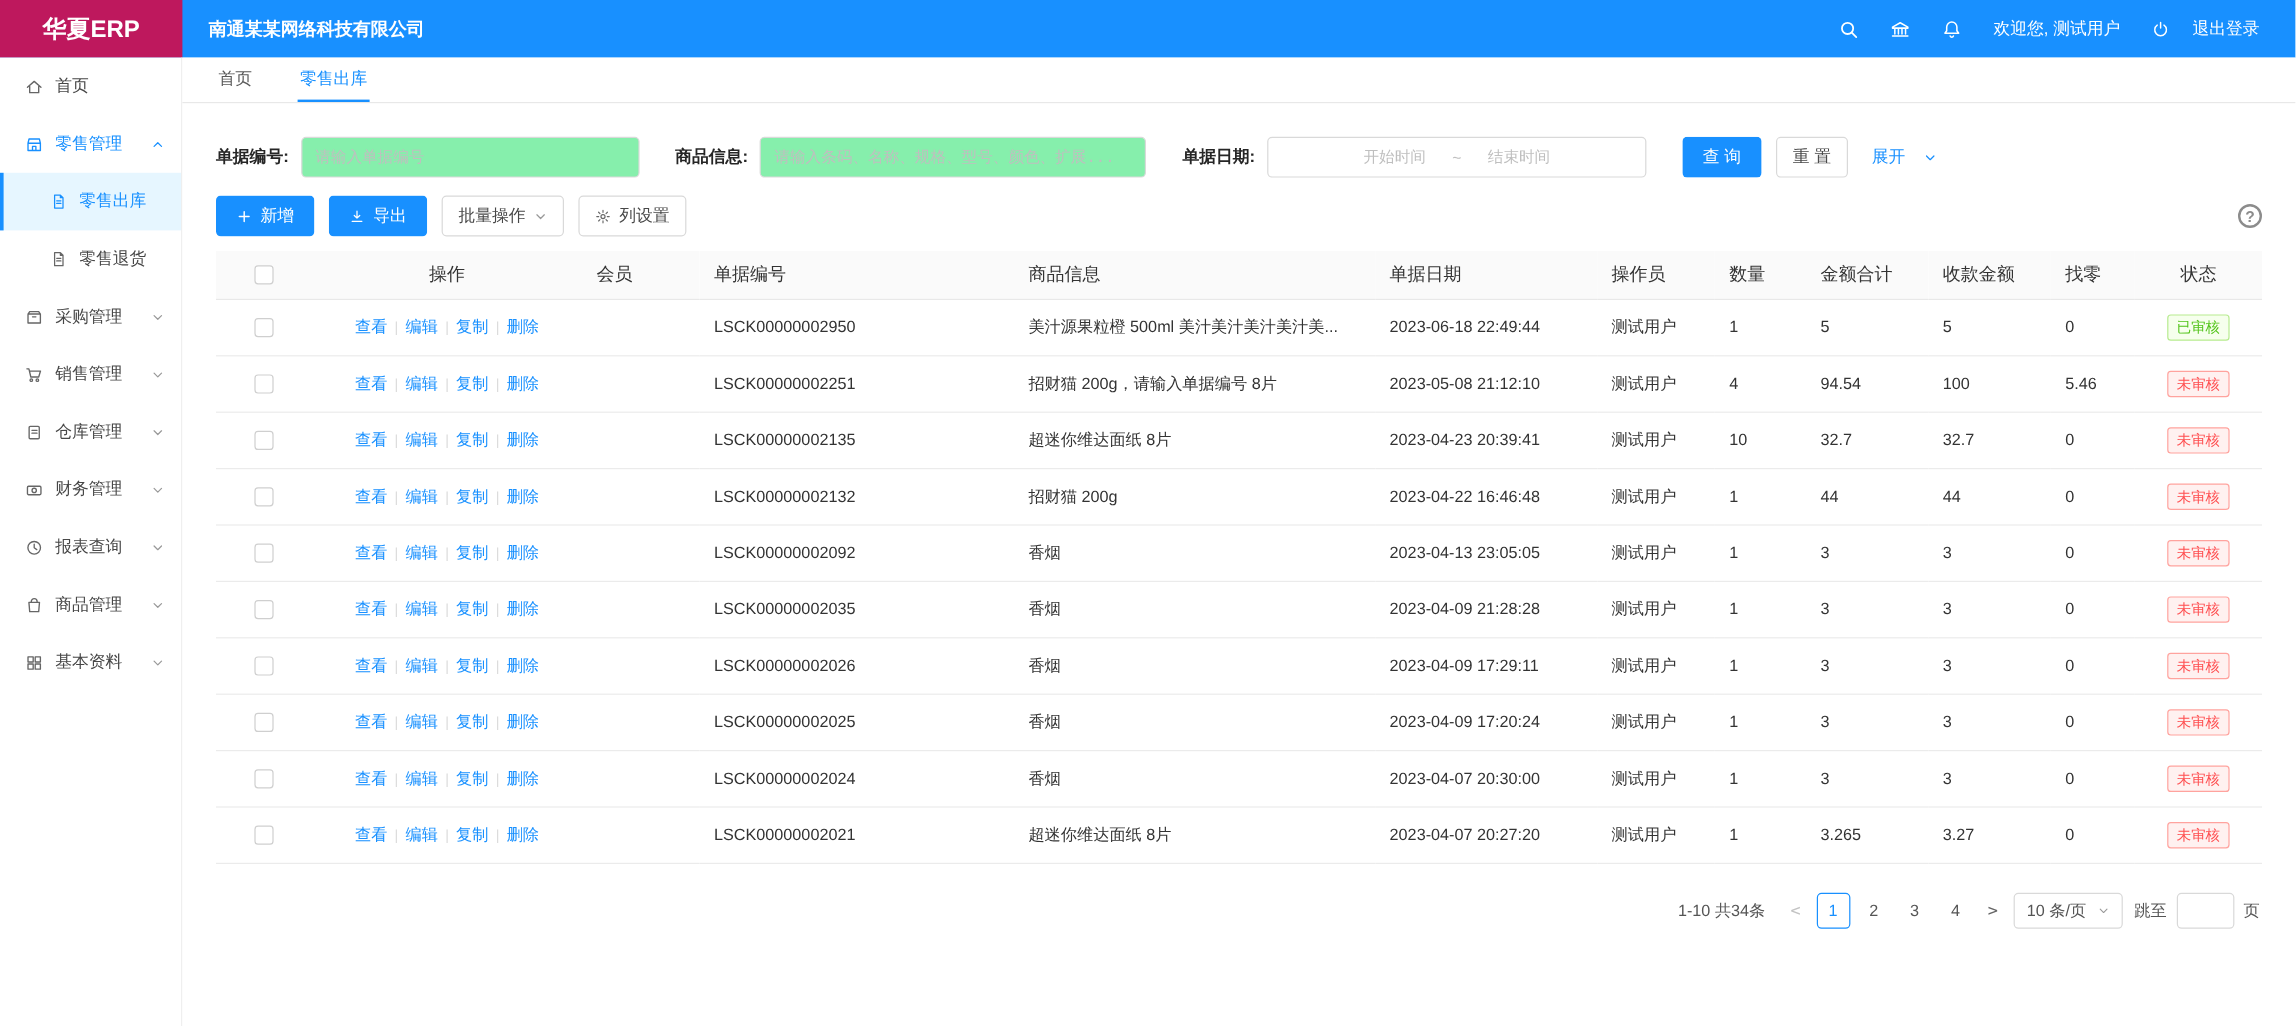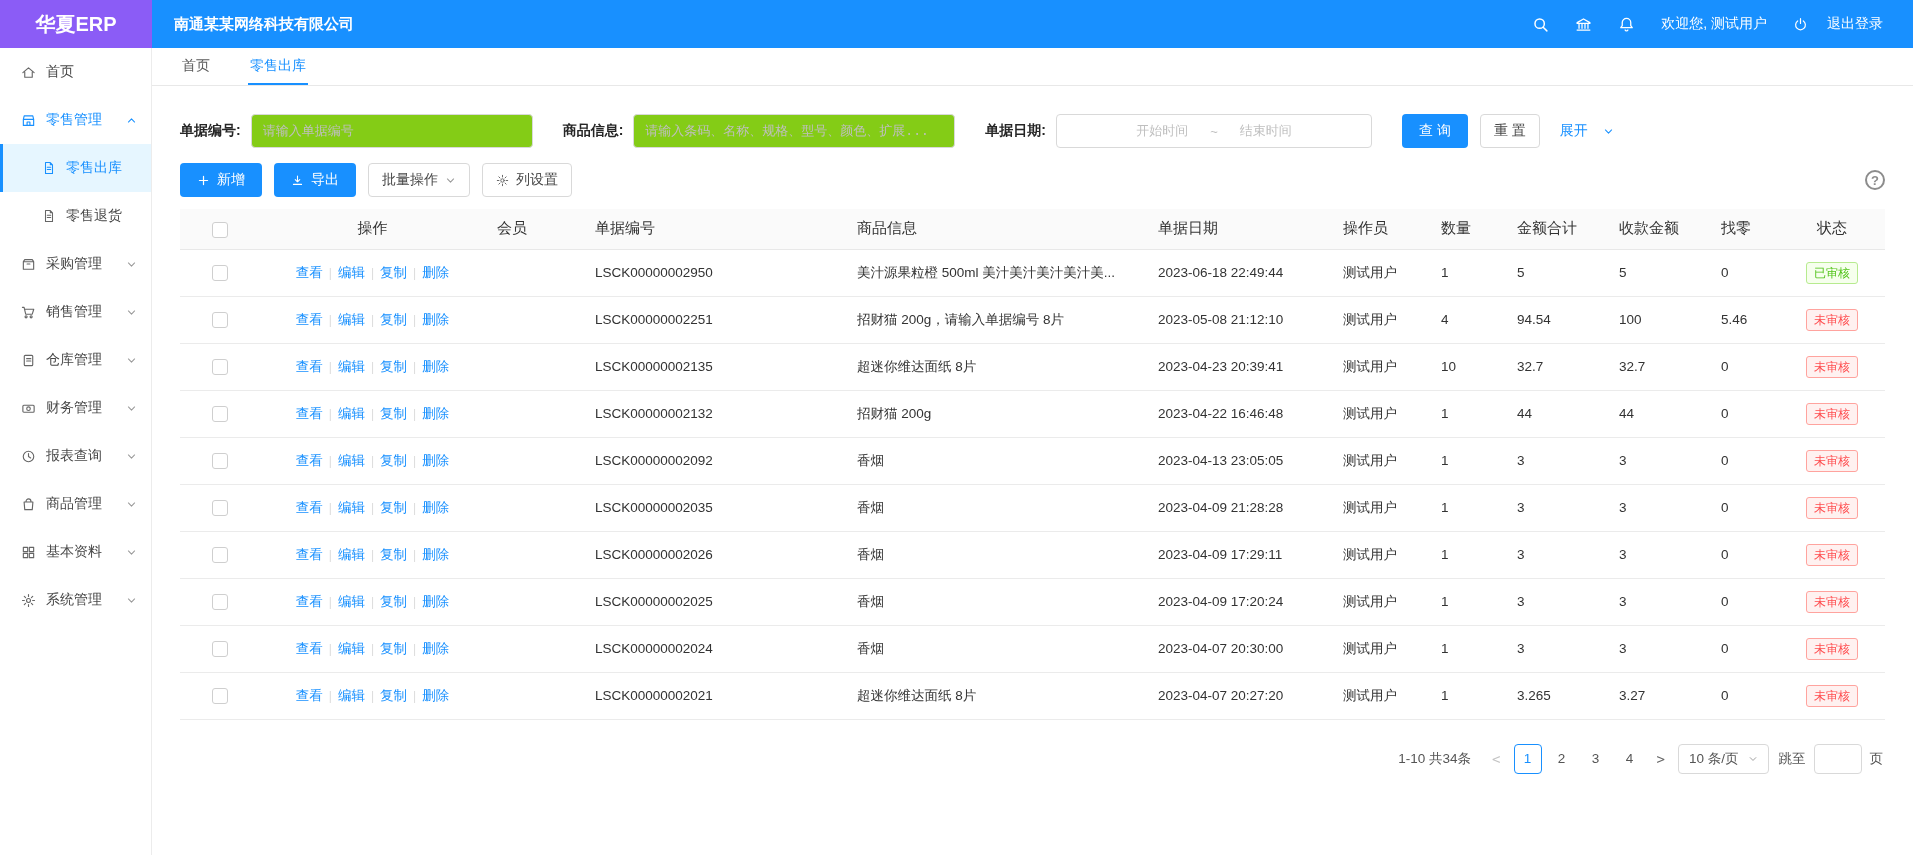--- a/index.html
+++ b/index.html
@@ -2,21 +2,21 @@
 <html><head>
 <meta charset="utf-8">
 <style>
   *{box-sizing:border-box;margin:0;padding:0}
   html,body{width:1913px;height:855px;overflow:hidden}
   body{font-family:"Liberation Sans","DejaVu Sans",sans-serif;font-size:14px;color:#333;background:#fff}
   .app{width:1913px;height:855px;display:flex;flex-direction:column;overflow:hidden}
 
   
   .header{height:48px;flex:0 0 48px;background:#1890ff;display:flex;align-items:stretch;color:#fff}
-  .logo{width:152px;flex:0 0 152px;background:#8b5cf6;display:flex;align-items:center;justify-content:center;font-size:20px;font-weight:bold;cursor:pointer}
+  .logo{width:152px;flex:0 0 152px;background:#be185d;display:flex;align-items:center;justify-content:center;font-size:20px;font-weight:bold;cursor:pointer}
   .company{display:flex;align-items:center;margin-left:22px;font-size:15px;font-weight:bold}
   .header-spacer{flex:1}
   .hright{display:flex;align-items:center;gap:26px;padding-right:30px}
   .hicon{width:17px;height:17px;display:inline-flex;cursor:pointer;color:#fff}
   .welcome{cursor:pointer;white-space:nowrap}
   .logout{display:inline-flex;align-items:center;gap:19px;cursor:pointer;white-space:nowrap}
   .logout .hicon{width:15px;height:15px}
 
   
   .main{flex:1;display:flex;min-height:0}
@@ -36,21 +36,21 @@
 
   
   .tabbar{height:38px;flex:0 0 38px;border-bottom:1px solid #e8e8e8;display:flex;align-items:stretch;padding-left:28px;gap:36px}
   .tab{display:flex;align-items:center;font-size:14px;color:#595959;cursor:pointer;border-bottom:2px solid transparent;padding:0 2px}
   .tab.active{color:#1890ff;border-bottom-color:#1890ff}
 
   
   .filters{display:flex;align-items:center;padding:28px 20px 0 28px;flex-wrap:nowrap}
   .fgroup{display:flex;align-items:center;margin-right:30px}
   .flabel{font-weight:bold;color:#262626;margin-right:10px;white-space:nowrap}
-  .finput{height:34px;border:1px solid #d9d9d9;border-radius:4px;padding:0 11px;font-size:13px;color:#333;outline:none;font-family:Liberation Mono, monospace;background:#84cc16}
+  .finput{height:34px;border:1px solid #d9d9d9;border-radius:4px;padding:0 11px;font-size:13px;color:#333;outline:none;font-family:Liberation Mono, monospace;background:#86efac}
   .finput::placeholder{color:#bfbfbf}
   .bill-input{width:282px}
   .prod-input{width:322px}
   .daterange{width:316px;height:34px;border:1px solid #d9d9d9;border-radius:4px;display:flex;align-items:center;justify-content:center;gap:22px;color:#bfbfbf;font-size:13px;cursor:text;background:#fff}
   .btn{height:34px;border-radius:4px;font-size:14px;display:inline-flex;align-items:center;justify-content:center;cursor:pointer;border:1px solid transparent;font-family:inherit;gap:7px;white-space:nowrap}
   .btn-primary{background:#1890ff;color:#fff;padding:0 16px}
   .btn-default{background:#fff;border-color:#d9d9d9;color:#474747;padding:0 13px}
   .filters .btn-default{margin-left:12px}
   .expand-link{color:#1890ff;margin-left:20px;display:inline-flex;align-items:center;gap:15px;cursor:pointer}
   .chev-blue{width:11px;height:11px;color:#1890ff;display:inline-flex}
@@ -366,33 +366,20 @@
                 <use href="#sym-grid-icon" xlink:href="#sym-grid-icon"></use>
               </svg>
             </span>
             <span class="mlabel">基本资料</span>
             <span class="chev">
               <svg>
                 <use href="#sym-chevron-down-icon" xlink:href="#sym-chevron-down-icon"></use>
               </svg>
             </span>
           </div>
-          <div class="mitem">
-            <span class="micon">
-              <svg>
-                <use href="#sym-gear-icon" xlink:href="#sym-gear-icon"></use>
-              </svg>
-            </span>
-            <span class="mlabel">系统管理</span>
-            <span class="chev">
-              <svg>
-                <use href="#sym-chevron-down-icon" xlink:href="#sym-chevron-down-icon"></use>
-              </svg>
-            </span>
-          </div>
         </nav>
     </aside>
 
     <section class="content">
 
       <div class="tabbar">
           <div class="tab">首页</div>
           <div class="tab active">零售出库</div>
         </div>
 

